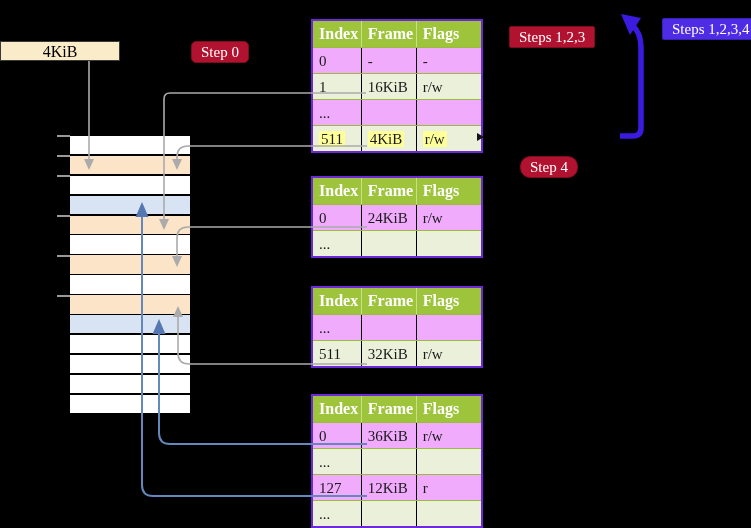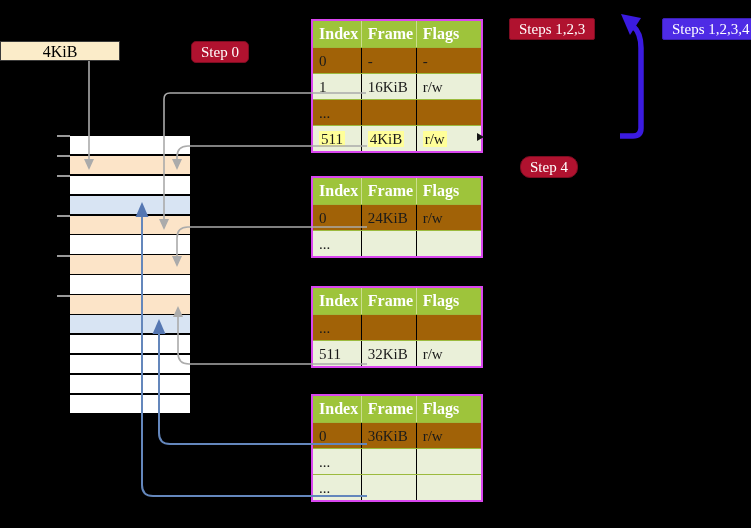--- a/index.html
+++ b/index.html
@@ -9,21 +9,21 @@
   }
   
   .stack{position:absolute;left:70px;top:136px;width:120px;height:277px;
     display:flex;flex-direction:column;gap:1.5px;z-index:1;}
   .mrow{flex:1;}
   .mrow.white{background:#ffffff;}
   .mrow.peach{background:#FCE4C8;}
   .mrow.blue{background:#D8E4F3;}
   .tick{position:absolute;width:13px;height:2px;background:#9a9a9a;left:57px;z-index:1;}
   
-  .ptable{position:absolute;border:2px solid #d946ef;background:#a16207;z-index:2;width:168px;}
+  .ptable{position:absolute;border:2px solid #6d28d9;background:#f0abfc;z-index:2;width:168px;}
   .tr{display:flex;height:26px;border-top:1.5px solid #9CBA3E;box-sizing:border-box;}
   .tr:first-child{border-top:none;}
   .tr.g{background:#EAF0D9;}
   .tr.h{background:#9EC43B;}
   .th,.td{box-sizing:border-box;padding-top:3px;padding-left:6px;overflow:hidden;
     font-size:15px;color:#1a1a1a;line-height:20px;}
   .th{font-weight:bold;color:#ffffff;font-size:16px;border-left:1px solid #CBDE8E;}
   .td{border-left:1px solid #000;}
   .c0{width:54px;border-left:none !important;}
   .c1{width:62px;}
@@ -32,21 +32,21 @@
   
   .pagebox{position:absolute;left:0px;top:41px;width:120px;height:20px;
     background:#FBECC9;border:1px solid #3a3a3a;color:#000;
     font-size:16px;text-align:center;line-height:19px;z-index:4;box-sizing:border-box;}
   
   .badge{position:absolute;color:#fff;font-size:15px;line-height:18px;
     padding:1px 9px;z-index:4;white-space:nowrap;}
   .badge.red{background:#B0122F;border:1px solid #7d0c21;}
   .badge.blue{background:#4E2BE5;border:1px solid #3a1fb5;margin-left:15px;}
   .b-step0{left:191px;top:41px;border-radius:5px;}
-  .b-steps123{left:509px;top:18px;border-radius:2px;}
+  .b-steps123{left:509px;top:26px;border-radius:2px;}
   .b-steps1234{left:647px;top:18px;border-radius:2px;}
   .b-step4{left:520px;top:156px;border-radius:10px;}
   
   .overlay{position:absolute;left:0;top:0;width:751px;height:528px;z-index:3;pointer-events:none;}
 </style>
 </head>
 <body>
 
 <div class="canvas">
 
@@ -153,20 +153,25 @@
     </div>
     <div class="tr">
       <div class="td c0">0</div>
       <div class="td c1">36KiB</div>
       <div class="td c2">r/w</div>
     </div>
     <div class="tr g">
       <div class="td c0">...</div>
       <div class="td c1"></div>
       <div class="td c2"></div>
+    </div>
+    <div class="tr">
+      <div class="td c0">127</div>
+      <div class="td c1">12KiB</div>
+      <div class="td c2">r</div>
     </div>
     <div class="tr g">
       <div class="td c0">...</div>
       <div class="td c1"></div>
       <div class="td c2"></div>
     </div>
   </div>
 
   <svg class="overlay" viewBox="0 0 751 528">
     <g stroke="#ABABAB" stroke-width="1.6" fill="none" stroke-linejoin="round">

